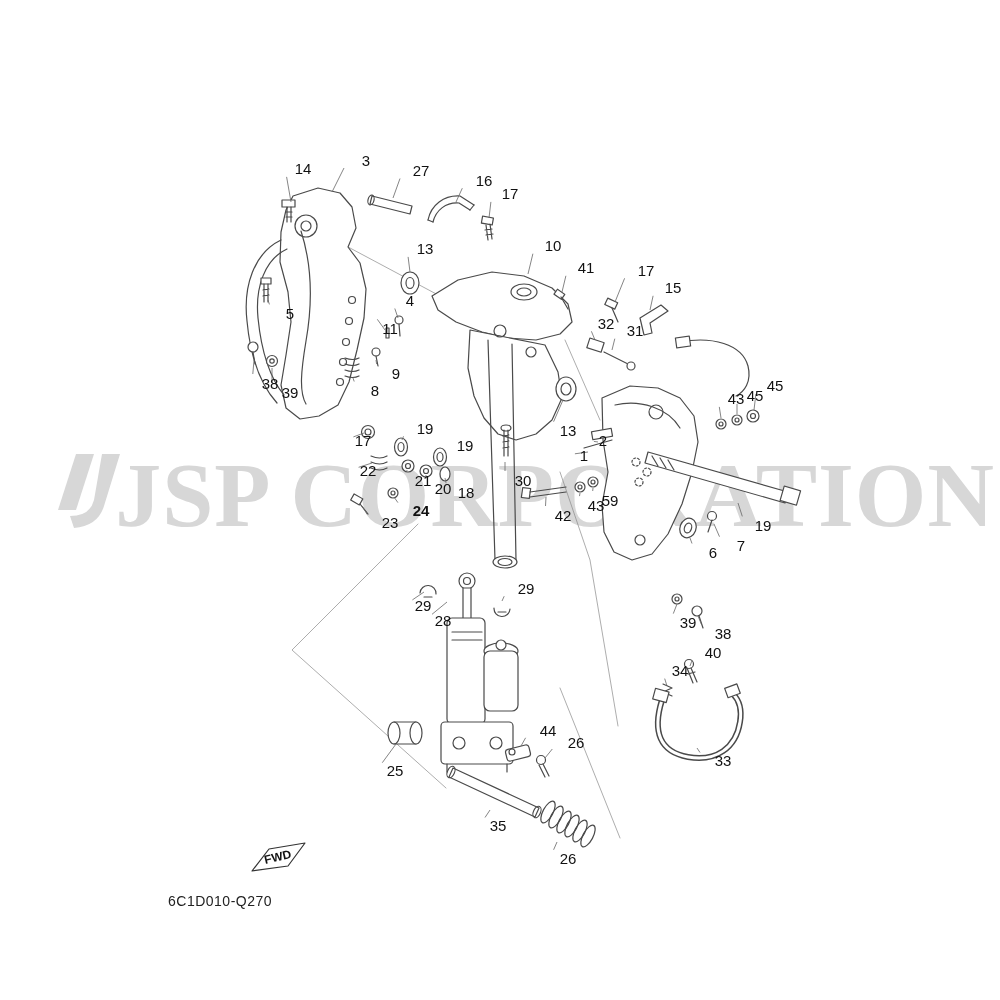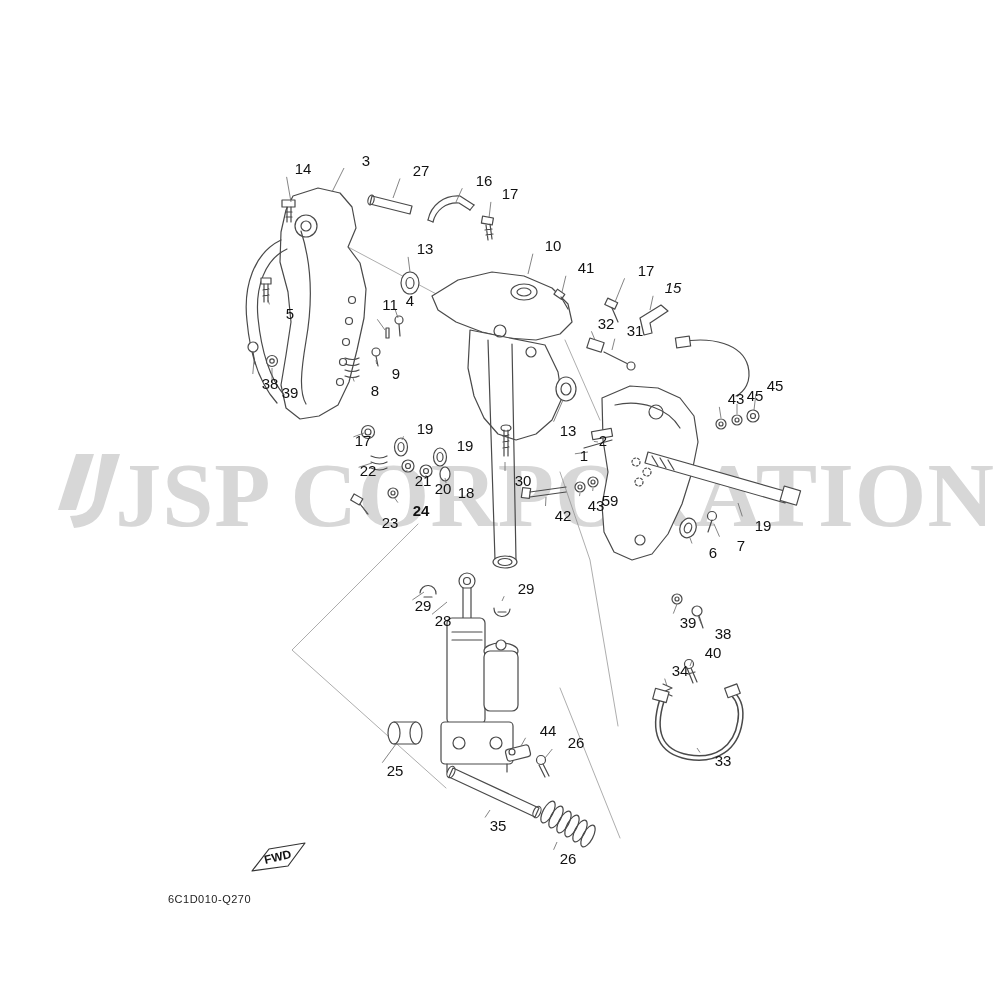--- a/index.html
+++ b/index.html
@@ -53,21 +53,21 @@
     transform: translate(-50%, -50%);
     font-size: 15px;
     color: #111111;
     font-family: "Liberation Sans", sans-serif;
   }
   .diagram-code {
     position: absolute;
     left: 168px;
     top: 893px;
     z-index: 3;
-    font-size: 11px;
+    font-size: 14px;
     letter-spacing: 0.5px;
     color: #222222;
     font-family: "Liberation Sans", sans-serif;
   }
 </style>
 </head>
 <body>
 
 <div class="stage">
 
@@ -326,24 +326,24 @@
   <div class="labels-layer">
       <span class="part-label" style="left: 285px; top: 168px;">14</span>
       <span class="part-label" style="left: 348px; top: 160px;">3</span>
       <span class="part-label" style="left: 403px; top: 170px;">27</span>
       <span class="part-label" style="left: 466px; top: 180px;">16</span>
       <span class="part-label" style="left: 492px; top: 193px;">17</span>
       <span class="part-label" style="left: 407px; top: 248px;">13</span>
       <span class="part-label" style="left: 535px; top: 245px;">10</span>
       <span class="part-label" style="left: 568px; top: 267px;">41</span>
       <span class="part-label" style="left: 628px; top: 270px;">17</span>
-      <span class="part-label" style="left: 655px; top: 287px; font-style: italic;">15</span>
+      <span class="part-label" style="left: 655px; top: 287px;">15</span>
       <span class="part-label" style="left: 272px; top: 313px;">5</span>
       <span class="part-label" style="left: 392px; top: 300px;">4</span>
-      <span class="part-label" style="left: 372px; top: 304px;">11</span>
+      <span class="part-label" style="left: 372px; top: 328px;">11</span>
       <span class="part-label" style="left: 588px; top: 323px;">32</span>
       <span class="part-label" style="left: 617px; top: 330px;">31</span>
       <span class="part-label" style="left: 252px; top: 383px;">38</span>
       <span class="part-label" style="left: 272px; top: 392px;">39</span>
       <span class="part-label" style="left: 357px; top: 390px;">8</span>
       <span class="part-label" style="left: 378px; top: 373px;">9</span>
       <span class="part-label" style="left: 550px; top: 430px;">13</span>
       <span class="part-label" style="left: 585px; top: 440px;">2</span>
       <span class="part-label" style="left: 566px; top: 455px;">1</span>
       <span class="part-label" style="left: 718px; top: 398px;">43</span>

